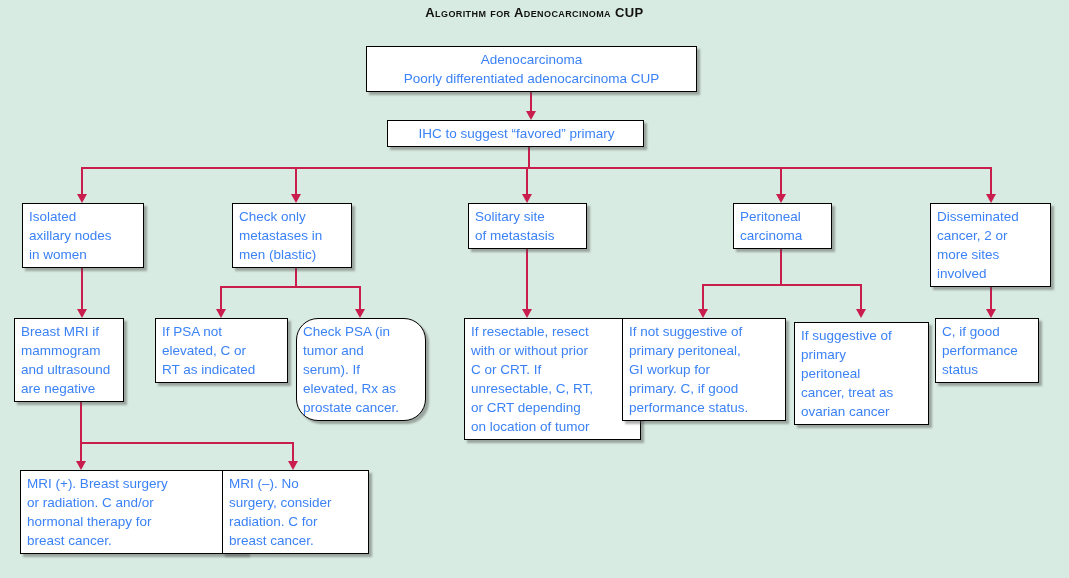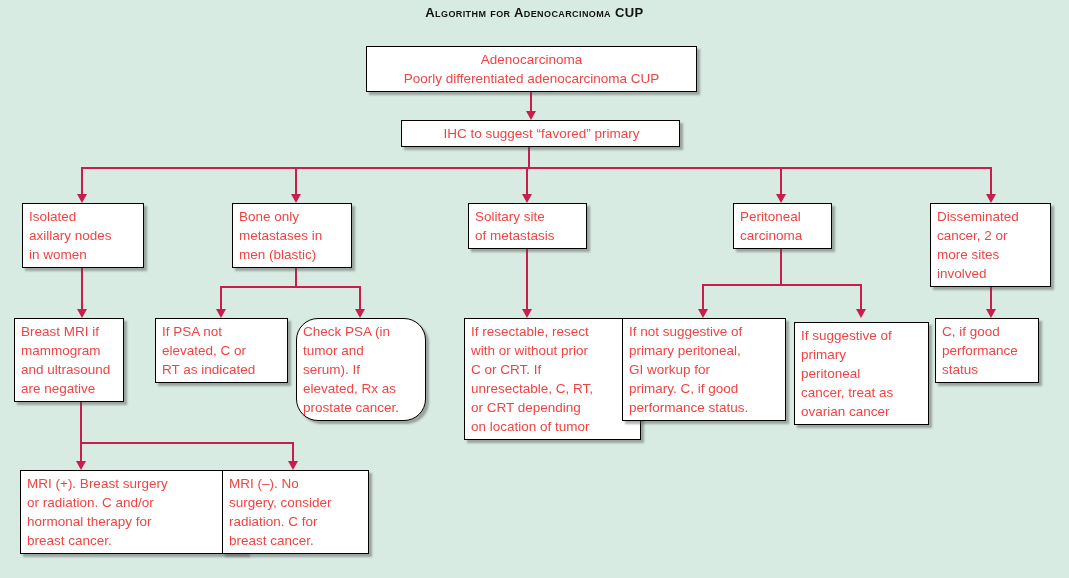--- a/index.html
+++ b/index.html
@@ -29,21 +29,21 @@
   }
   .node {
     position: absolute;
     box-sizing: border-box;
     background: var(--box-bg, #ffffff);
     border: 1px solid var(--box-border, #000000);
     box-shadow: 3px 3px 2px rgba(80, 80, 80, 0.45);
     padding: 3px 6px;
     font-size: 13.5px;
     line-height: 19px;
-    color: #ef4444;
+    color: #3b82f6;
     white-space: pre-line;
     text-align: left;
   }
   .node.center {
     text-align: center;
   }
   svg.connectors {
     position: absolute;
     left: 0;
     top: 0;
@@ -118,27 +118,27 @@
       <line class="arrow" x1="293" y1="442" x2="293" y2="462"></line>
       <path class="arrowhead" d="M293 470 L288 461 L298 461 Z"></path>
     </g>
   </svg>
 
   <div class="title">Algorithm for Adenocarcinoma CUP</div>
 
   <div class="node center" style="left:366px; top:46px; width:331px;">Adenocarcinoma
 Poorly differentiated adenocarcinoma CUP</div>
 
-  <div class="node center" style="left:401px; top:120px; width:279px;padding-left:8px;">IHC to suggest “favored” primary</div>
+  <div class="node center" style="left:387px; top:120px; width:257px;padding-left:8px;">IHC to suggest “favored” primary</div>
 
   <div class="node" style="left:22px; top:203px; width:122px;">Isolated
 axillary nodes
 in women</div>
 
-  <div class="node" style="left:232px; top:203px; width:120px;">Bone only
+  <div class="node" style="left:232px; top:203px; width:120px;">Check only
 metastases in
 men (blastic)</div>
 
   <div class="node" style="left:468px; top:203px; width:119px;">Solitary site
 of metastasis</div>
 
   <div class="node" style="left:733px; top:203px; width:99px;">Peritoneal
 carcinoma</div>
 
   <div class="node" style="left:930px; top:203px; width:121px;">Disseminated

